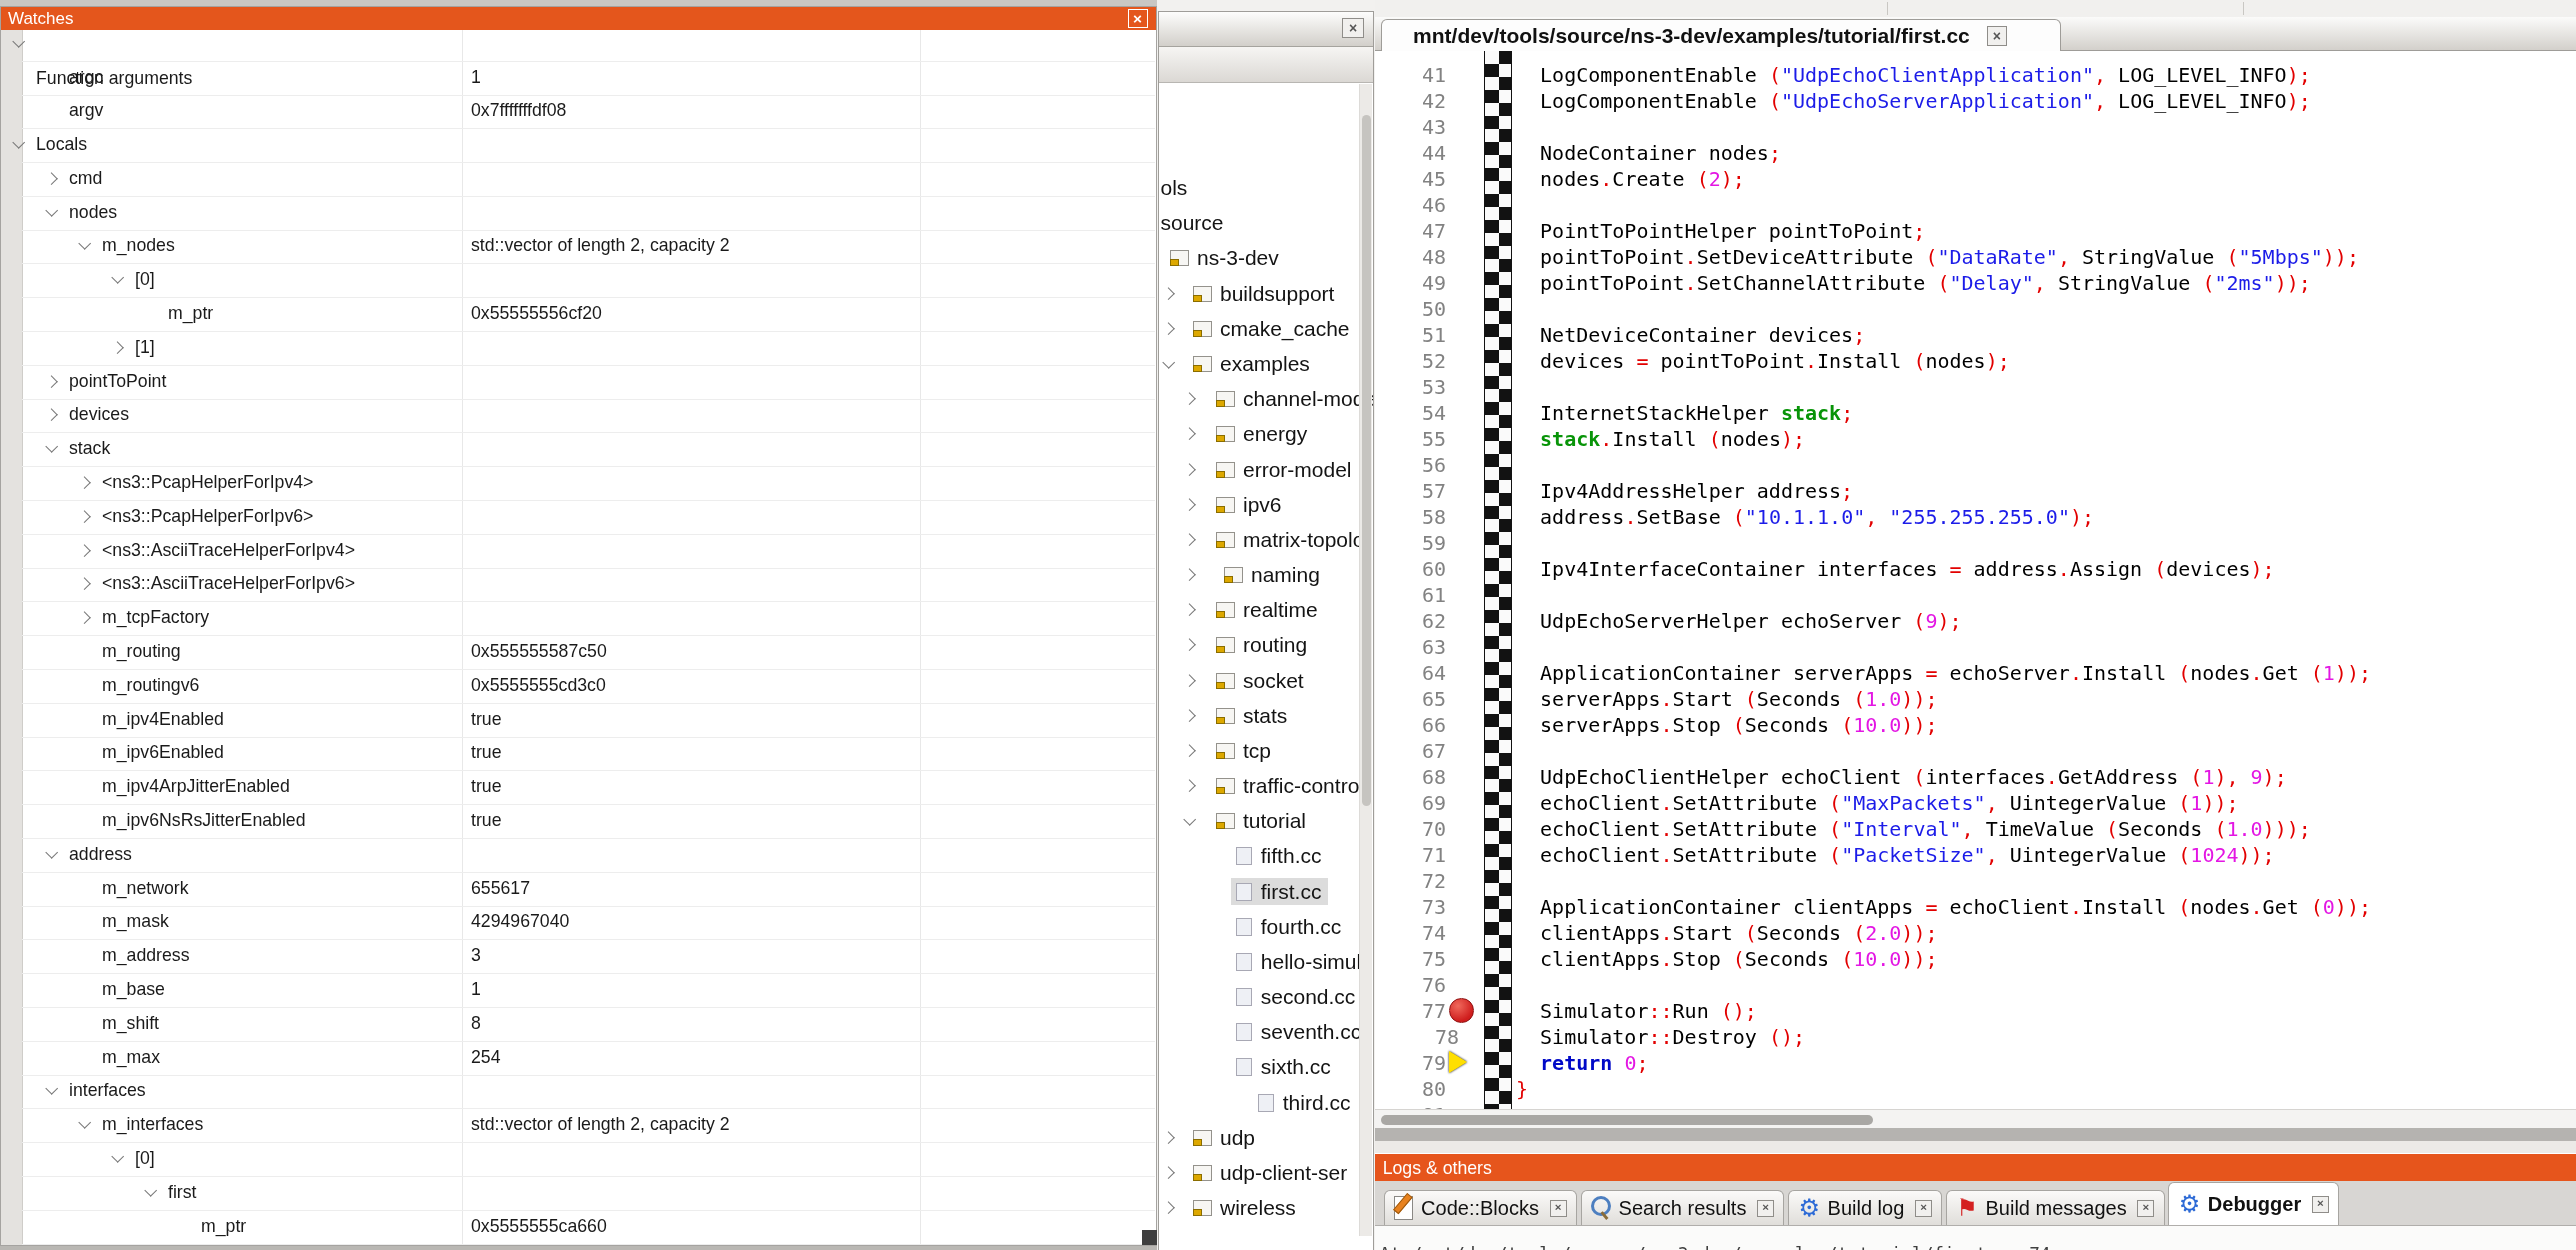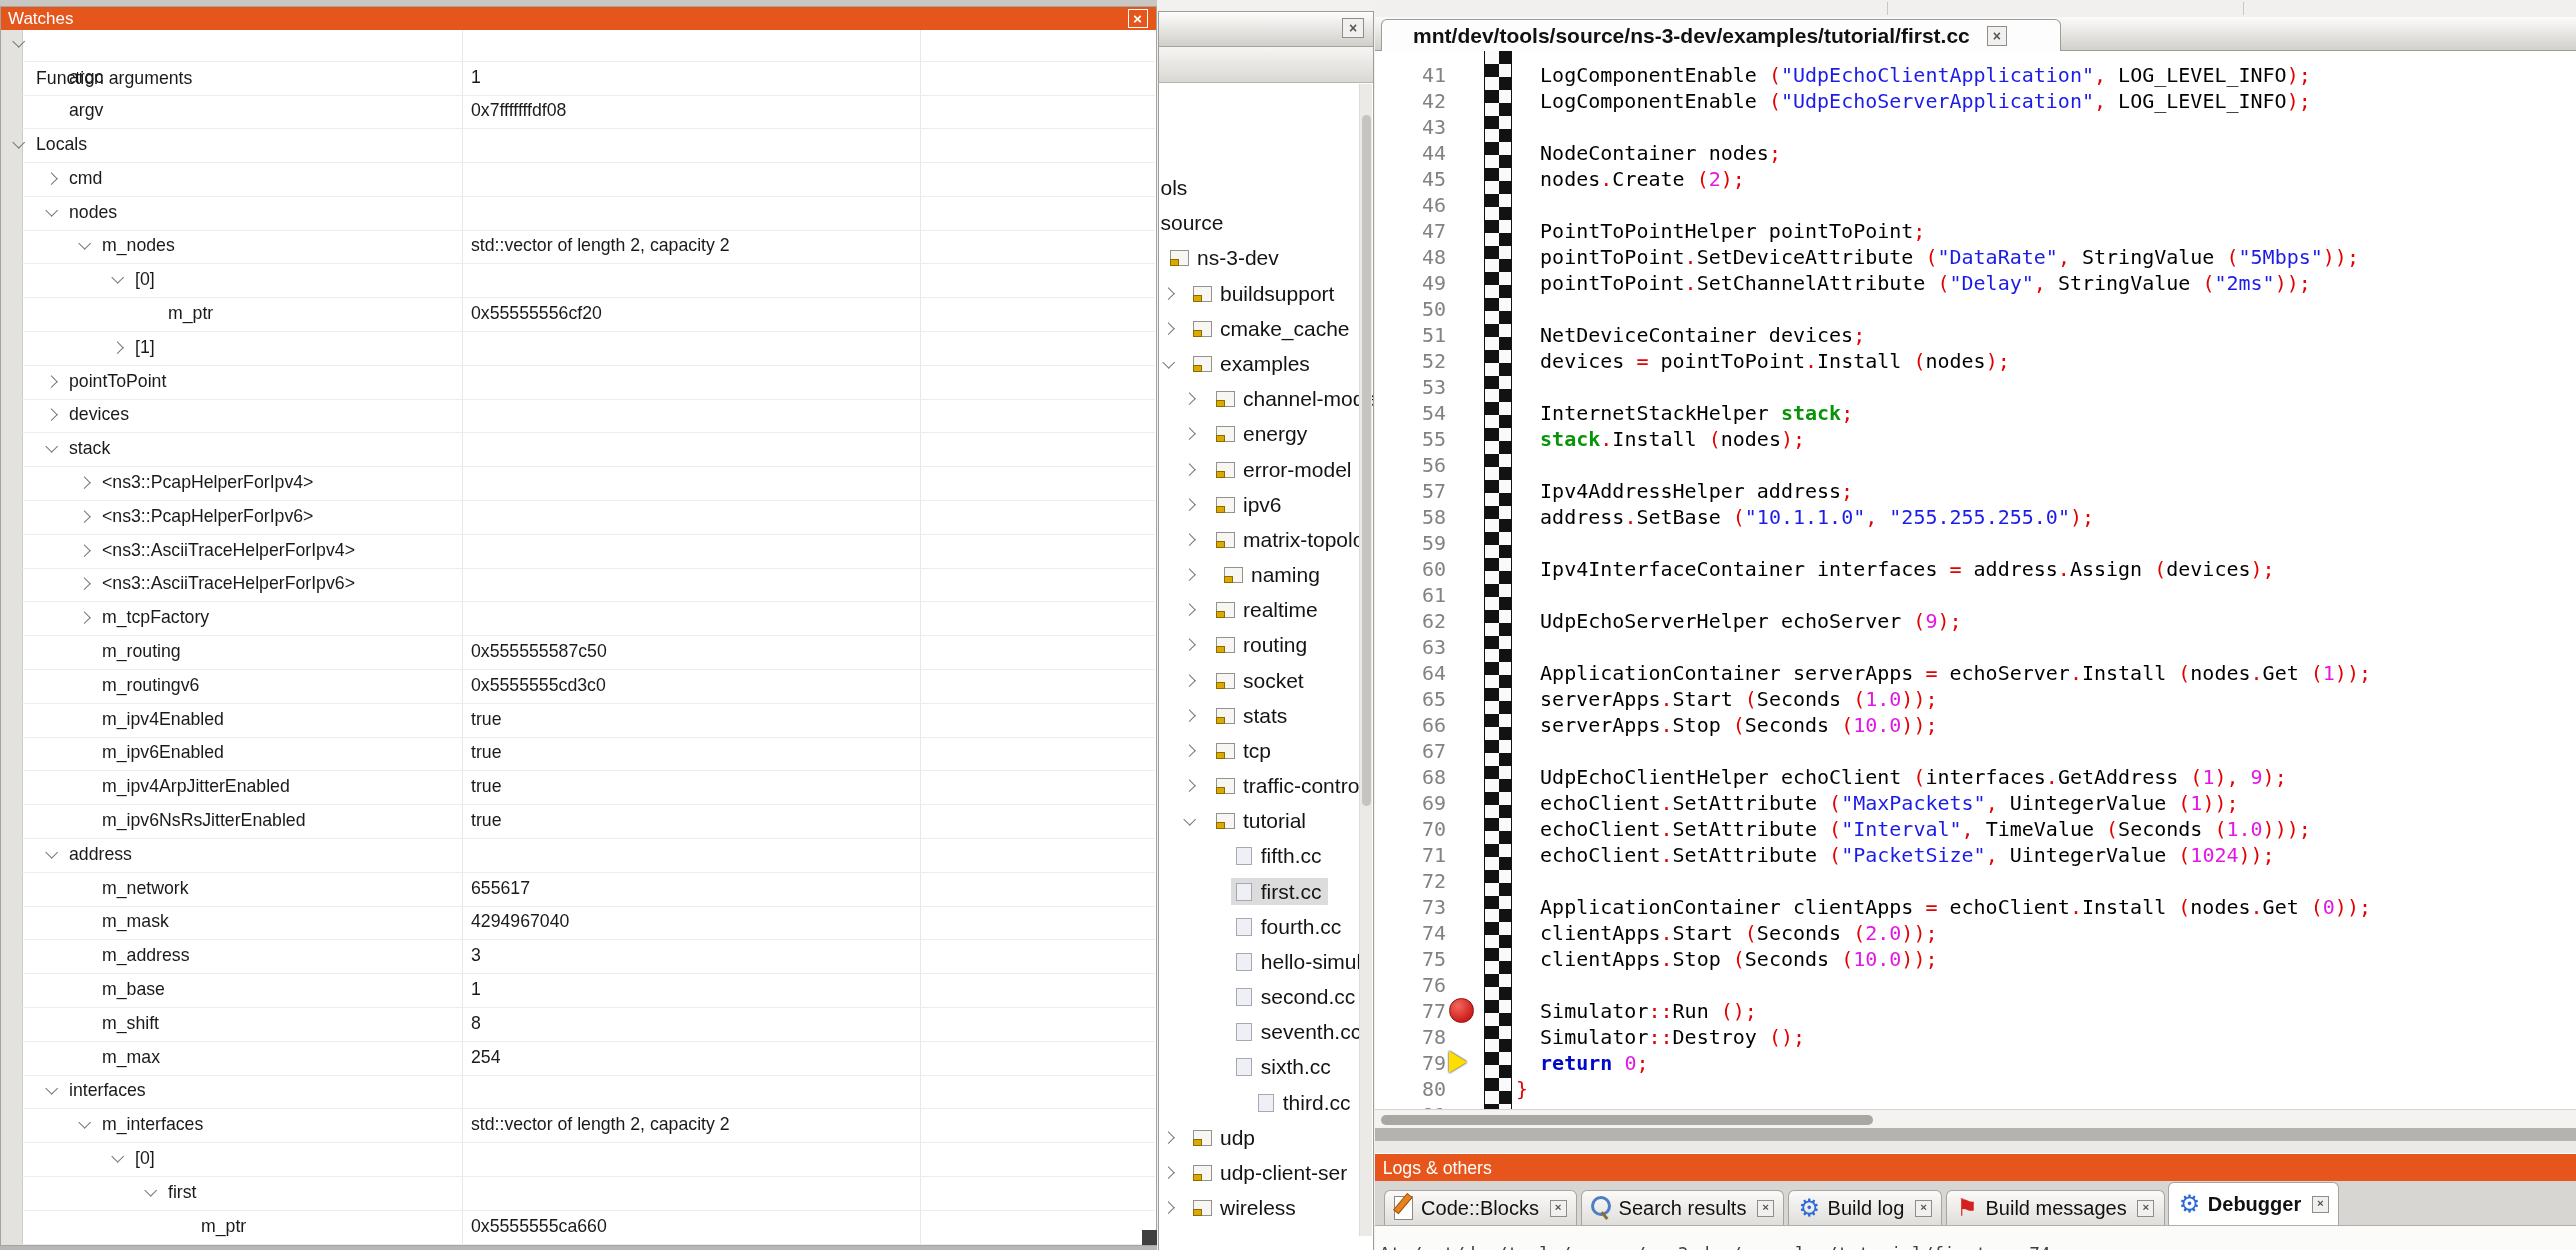--- a/index.html
+++ b/index.html
@@ -350,21 +350,21 @@
           <div class="lnum" style="top: 713px;">68</div>
           <div class="lnum" style="top: 739px;">69</div>
           <div class="lnum" style="top: 765px;">70</div>
           <div class="lnum" style="top: 791px;">71</div>
           <div class="lnum" style="top: 817px;">72</div>
           <div class="lnum" style="top: 843px;">73</div>
           <div class="lnum" style="top: 869px;">74</div>
           <div class="lnum" style="top: 895px;">75</div>
           <div class="lnum" style="top: 921px;">76</div>
           <div class="lnum" style="top: 947px;">77</div>
-          <div class="lnum" style="top: 973px;">78</div>
+          <div class="lnum" style="top: 973px; margin-left: 13px;">78</div>
           <div class="lnum" style="top: 999px;">79</div>
           <div class="lnum" style="top: 1025px;">80</div>
           <div class="lnum" style="top: 1051px;">81</div>
         </div>
       <div class="abs" id="checker"></div>
       <div id="code-lines">
           <div class="cline" style="top: 10.8px;"><span>  LogComponentEnable </span><span class="tk-p">(</span><span class="tk-s">"UdpEchoClientApplication"</span><span class="tk-p">,</span><span> LOG_LEVEL_INFO</span><span class="tk-p">);</span></div>
           <div class="cline" style="top: 37px;"><span>  LogComponentEnable </span><span class="tk-p">(</span><span class="tk-s">"UdpEchoServerApplication"</span><span class="tk-p">,</span><span> LOG_LEVEL_INFO</span><span class="tk-p">);</span></div>
           <div class="cline" style="top: 63px;"></div>
           <div class="cline" style="top: 89px;"><span>  NodeContainer nodes</span><span class="tk-p">;</span></div>

